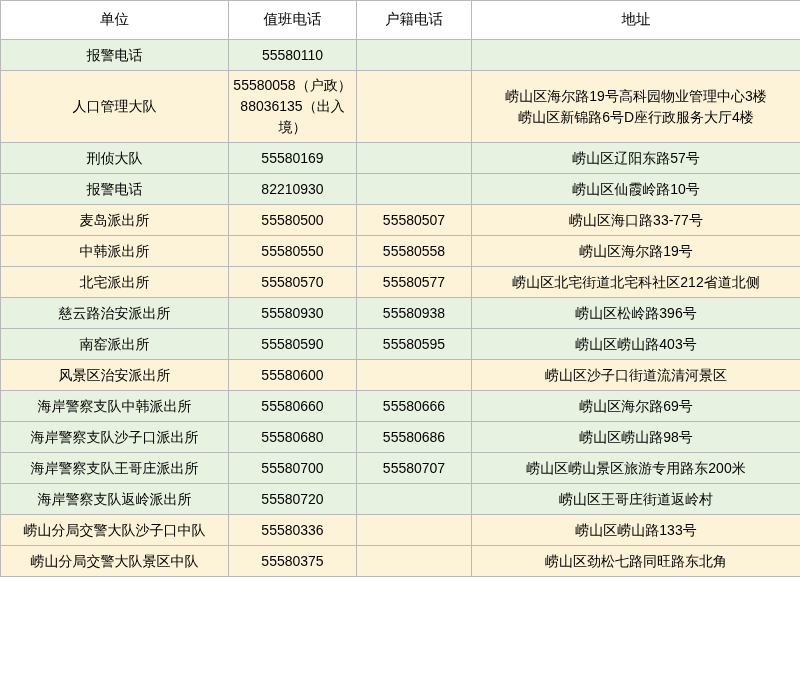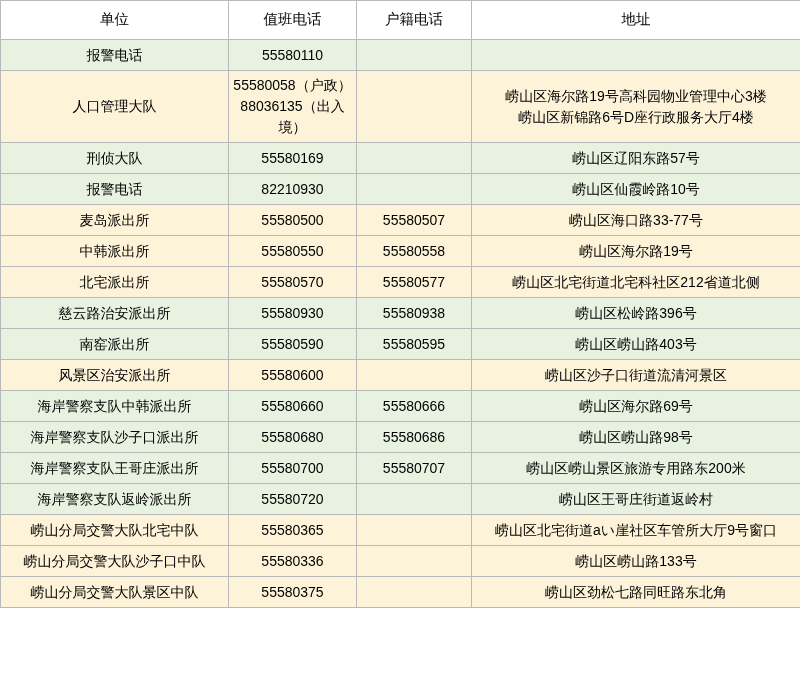--- a/index.html
+++ b/index.html
@@ -152,26 +152,20 @@
           <td>55580707</td>
           <td>崂山区崂山景区旅游专用路东200米</td>
         </tr>
         <tr class="green">
           <td>海岸警察支队返岭派出所</td>
           <td>55580720</td>
           <td></td>
           <td>崂山区王哥庄街道返岭村</td>
         </tr>
         <tr class="cream">
-          <td>崂山分局交警大队北宅中队</td>
-          <td>55580365</td>
-          <td></td>
-          <td>崂山区北宅街道аい崖社区车管所大厅9号窗口</td>
-        </tr>
-        <tr class="cream">
           <td>崂山分局交警大队沙子口中队</td>
           <td>55580336</td>
           <td></td>
           <td>崂山区崂山路133号</td>
         </tr>
         <tr class="cream">
           <td>崂山分局交警大队景区中队</td>
           <td>55580375</td>
           <td></td>
           <td>崂山区劲松七路同旺路东北角</td>

